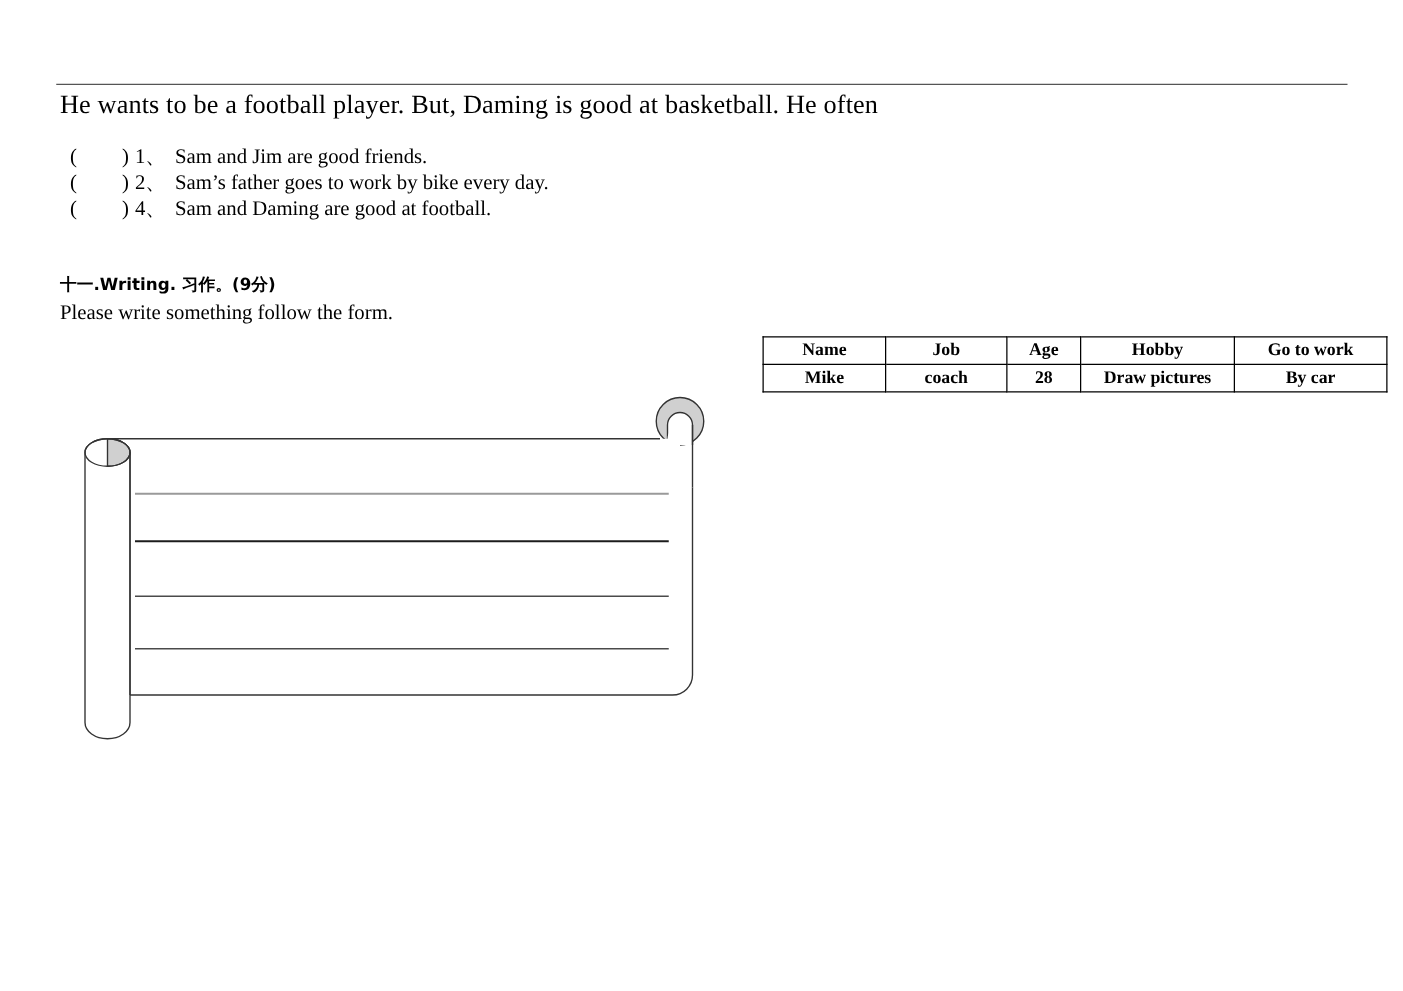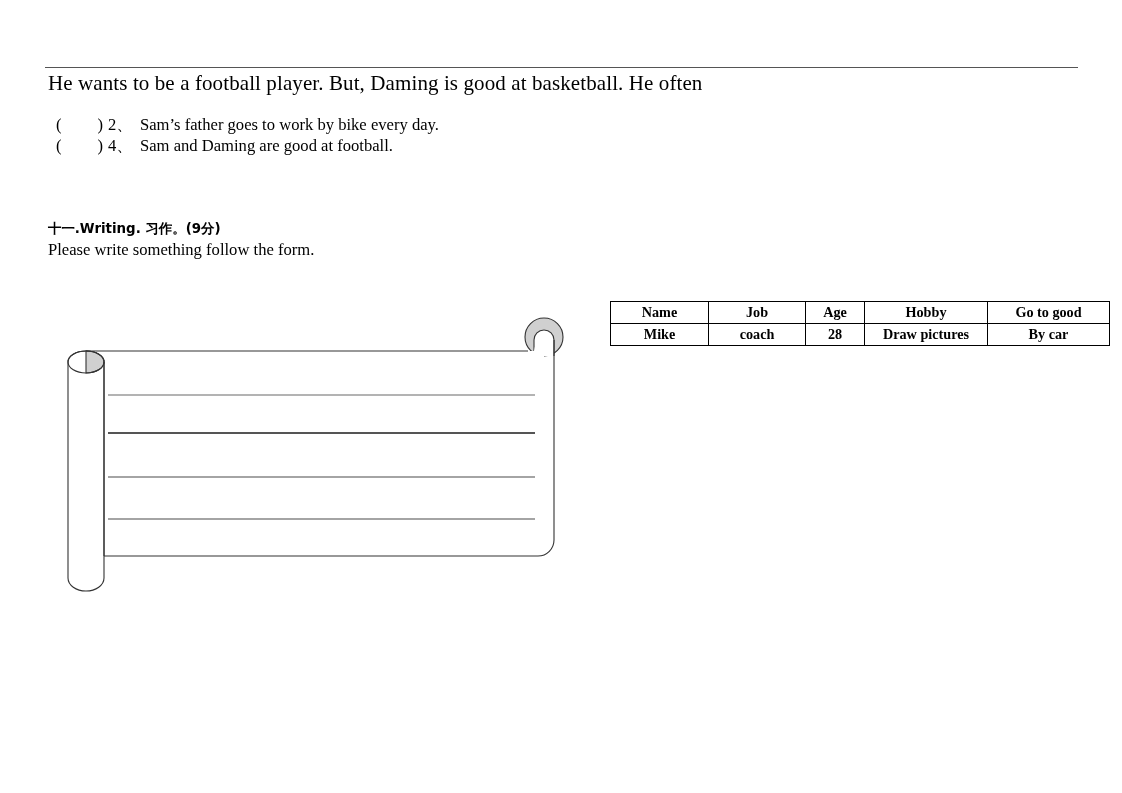--- a/index.html
+++ b/index.html
@@ -95,21 +95,20 @@
   
   #info-table-wrap {
     position: absolute;
     left: 610px;
     top: 269px;
   }
   table.info-table {
     border-collapse: collapse;
     font-size: 14.2px;
     table-layout: fixed;
-    margin-top: 32px;
   }
   table.info-table th,
   table.info-table td {
     border: 1px solid #000000;
     text-align: center;
     height: 21px;
     padding: 0 4px;
     font-weight: bold;
     line-height: 21px;
     white-space: nowrap;
@@ -139,20 +138,23 @@
 <body>
 
 <div id="top-rule"></div>
 
 <div id="passage">
   <div class="para-line">He wants to be a football player. But, Daming is good at basketball. He often</div>
 </div>
 
 <div id="statements">
 
+  <div class="stmt-row">
+    <span class="stmt-bracket"><span class="bk-open">(</span><span>)</span></span><span class="stmt-num">1、</span><span class="stmt-text">Sam and Jim are good friends.</span>
+  </div>
 
   <div class="stmt-row">
     <span class="stmt-bracket"><span class="bk-open">(</span><span>)</span></span><span class="stmt-num">2、</span><span class="stmt-text">Sam’s father goes to work by bike every day.</span>
   </div>
 
 
   <div class="stmt-row">
     <span class="stmt-bracket"><span class="bk-open">(</span><span>)</span></span><span class="stmt-num">4、</span><span class="stmt-text">Sam and Daming are good at football.</span>
   </div>
 
@@ -164,21 +166,21 @@
 <div id="instruction">Please write something follow the form.</div>
 
 <div id="info-table-wrap">
   <table class="info-table">
     <thead>
       <tr>
         <th class="col-name">Name</th>
         <th class="col-job">Job</th>
         <th class="col-age">Age</th>
         <th class="col-hobby">Hobby</th>
-        <th class="col-gtw">Go to good</th>
+        <th class="col-gtw">Go to work</th>
       </tr>
     </thead>
     <tbody>
       <tr>
         <td>Mike</td>
         <td>coach</td>
         <td>28</td>
         <td>Draw pictures</td>
         <td>By car</td>
       </tr>

